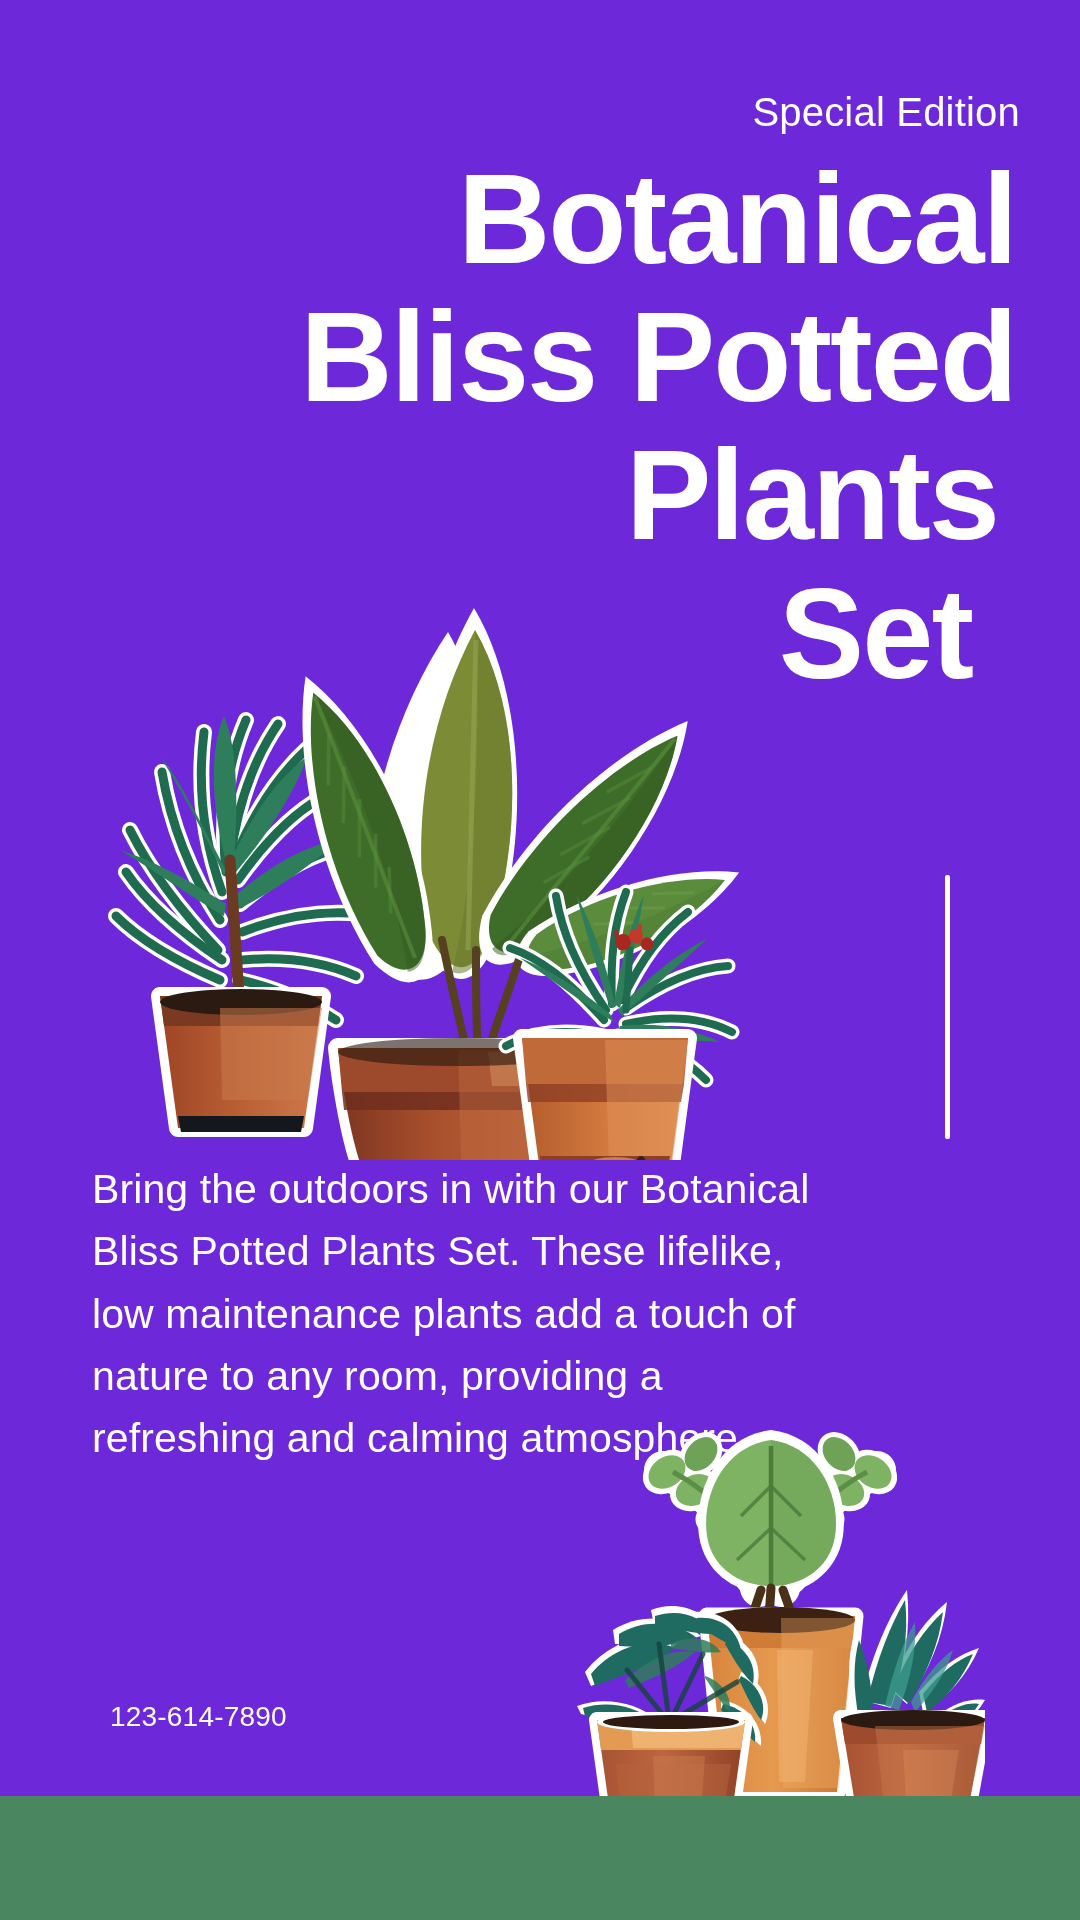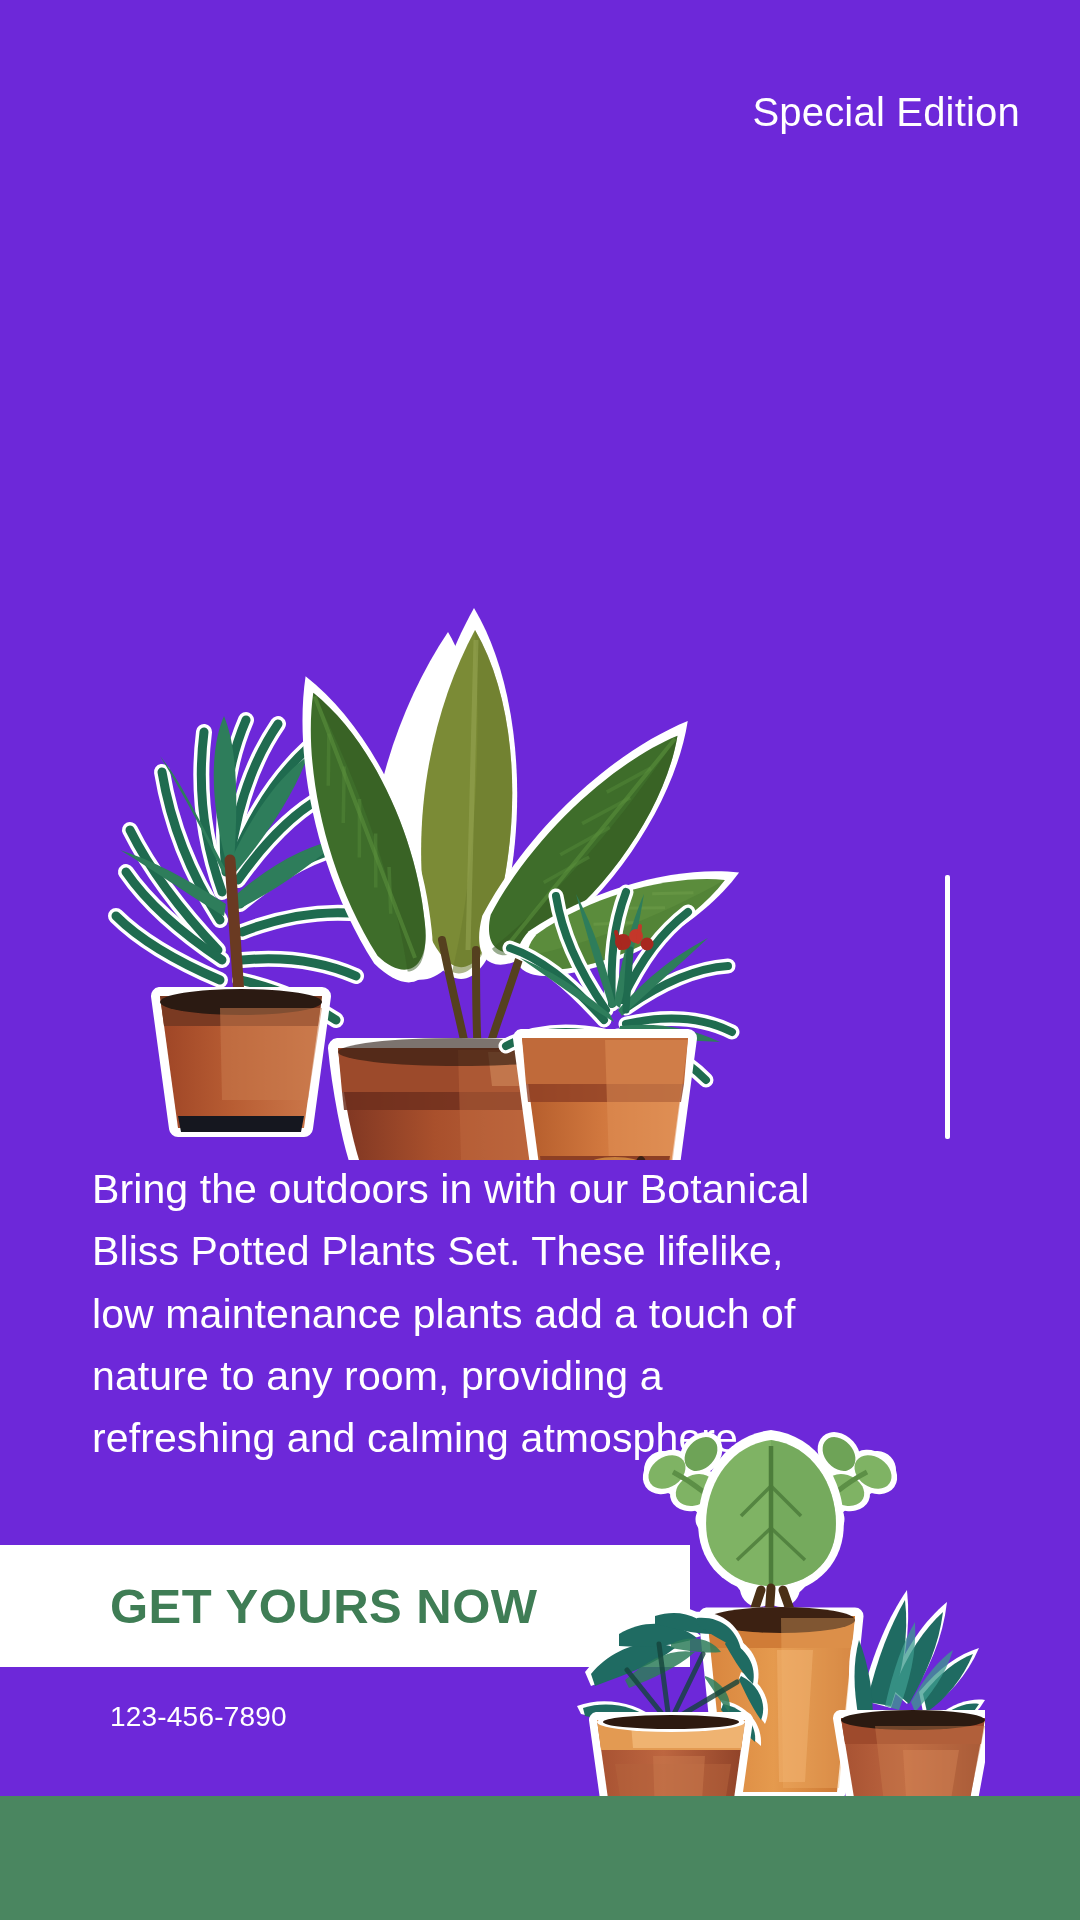--- a/index.html
+++ b/index.html
@@ -137,20 +137,26 @@
   }
   .footer div { white-space:nowrap; }
 </style>
 </head>
 <body>
 
 <div class="poster">
 
   <div class="eyebrow">Special Edition</div>
 
+  <div class="headline">
+    <span class="ln ln1">Botanical</span>
+    <span class="ln ln2">Bliss Potted</span>
+    <span class="ln ln3">Plants</span>
+    <span class="ln ln4">Set</span>
+  </div>
 
   <div class="vrule"></div>
 
   <div class="plants-main">
     <svg viewBox="0 0 680 680" xmlns="http://www.w3.org/2000/svg">
       <defs>
         <linearGradient id="potA" x1="0" y1="0" x2="1" y2="0">
           <stop offset="0" stop-color="#9e4526"></stop>
           <stop offset="0.45" stop-color="#b85d33"></stop>
           <stop offset="1" stop-color="#cd7a4c"></stop>
@@ -340,23 +346,20 @@
           <path d="M470 676 L600 676 L597 694 L472 694 Z" fill="#8d3f24"></path>
           <ellipse cx="545" cy="684" rx="26" ry="7" fill="#c9813f"></ellipse>
           <ellipse cx="571" cy="684" rx="5" ry="8" fill="#3a2114"></ellipse>
         </g>
       </g>
     </svg>
   </div>
 
   <p class="body-copy">Bring the outdoors in with our Botanical Bliss Potted Plants Set. These lifelike, low maintenance plants add a touch of nature to any room, providing a refreshing and calming atmosphere.</p>
 
-  <div class="cta-bar">
-    <span class="cta-label">GET YOURS NOW</span>
-  </div>
 
   <div class="plants-bottom">
     <svg viewBox="0 0 430 410" xmlns="http://www.w3.org/2000/svg">
       <defs>
         <linearGradient id="bpA" x1="0" y1="0" x2="1" y2="0">
           <stop offset="0" stop-color="#e09050"></stop>
           <stop offset="0.42" stop-color="#e8a565"></stop>
           <stop offset="1" stop-color="#d67c38"></stop>
         </linearGradient>
         <linearGradient id="bpB" x1="0" y1="0" x2="1" y2="0">
@@ -527,16 +530,16 @@
         <path d="M286 298 L430 298 L412 396 L302 396 Z" fill="url(#bpC)"></path>
         <path d="M286 298 L430 298 L426 324 L290 324 Z" fill="#9e4a2c"></path>
         <ellipse cx="358" cy="300" rx="72" ry="10" fill="#2b1a11"></ellipse>
         <path d="M320 306 L430 306 L412 392 L330 392 Z" fill="#c87a4c" opacity="0.45"></path>
         <path d="M348 330 L404 330 L394 392 L352 392 Z" fill="#d98a5a" opacity="0.4"></path>
       </g>
     </svg>
   </div>
 
   <div class="footer">
-    <div>123-456-7890</div>
+    <div>123-614-7890</div>
   </div>
 
 </div>
 
 </body></html>

